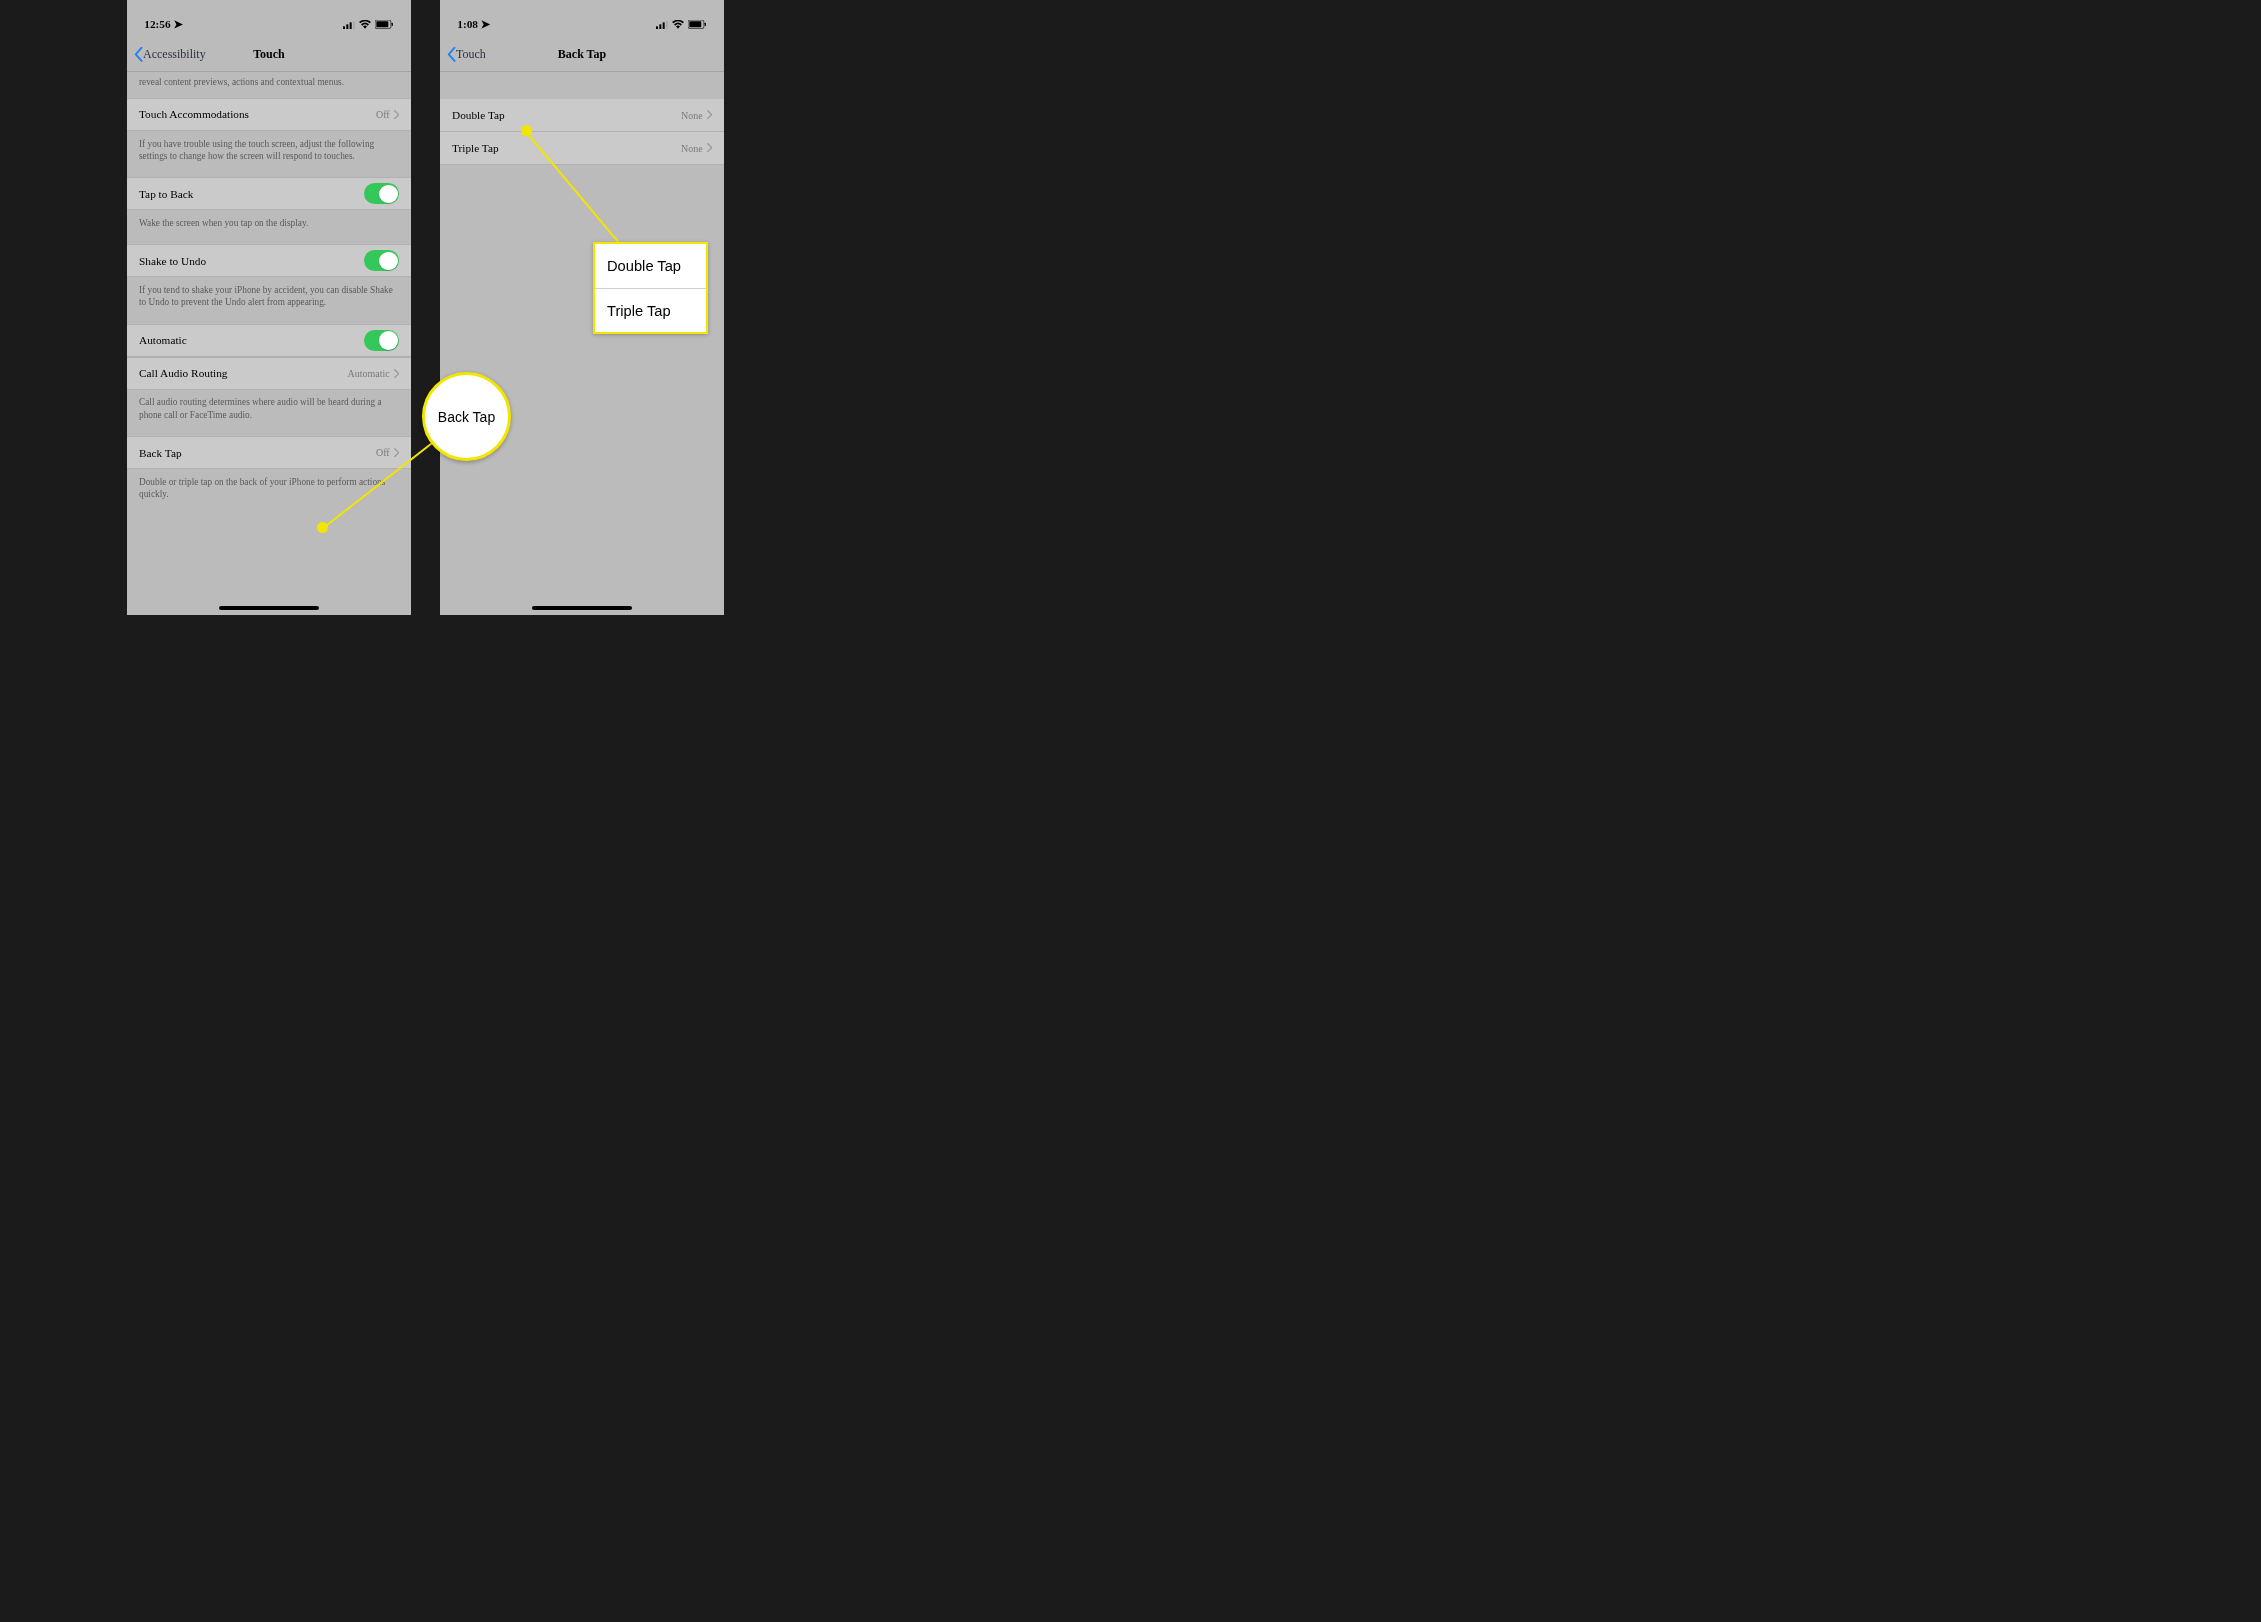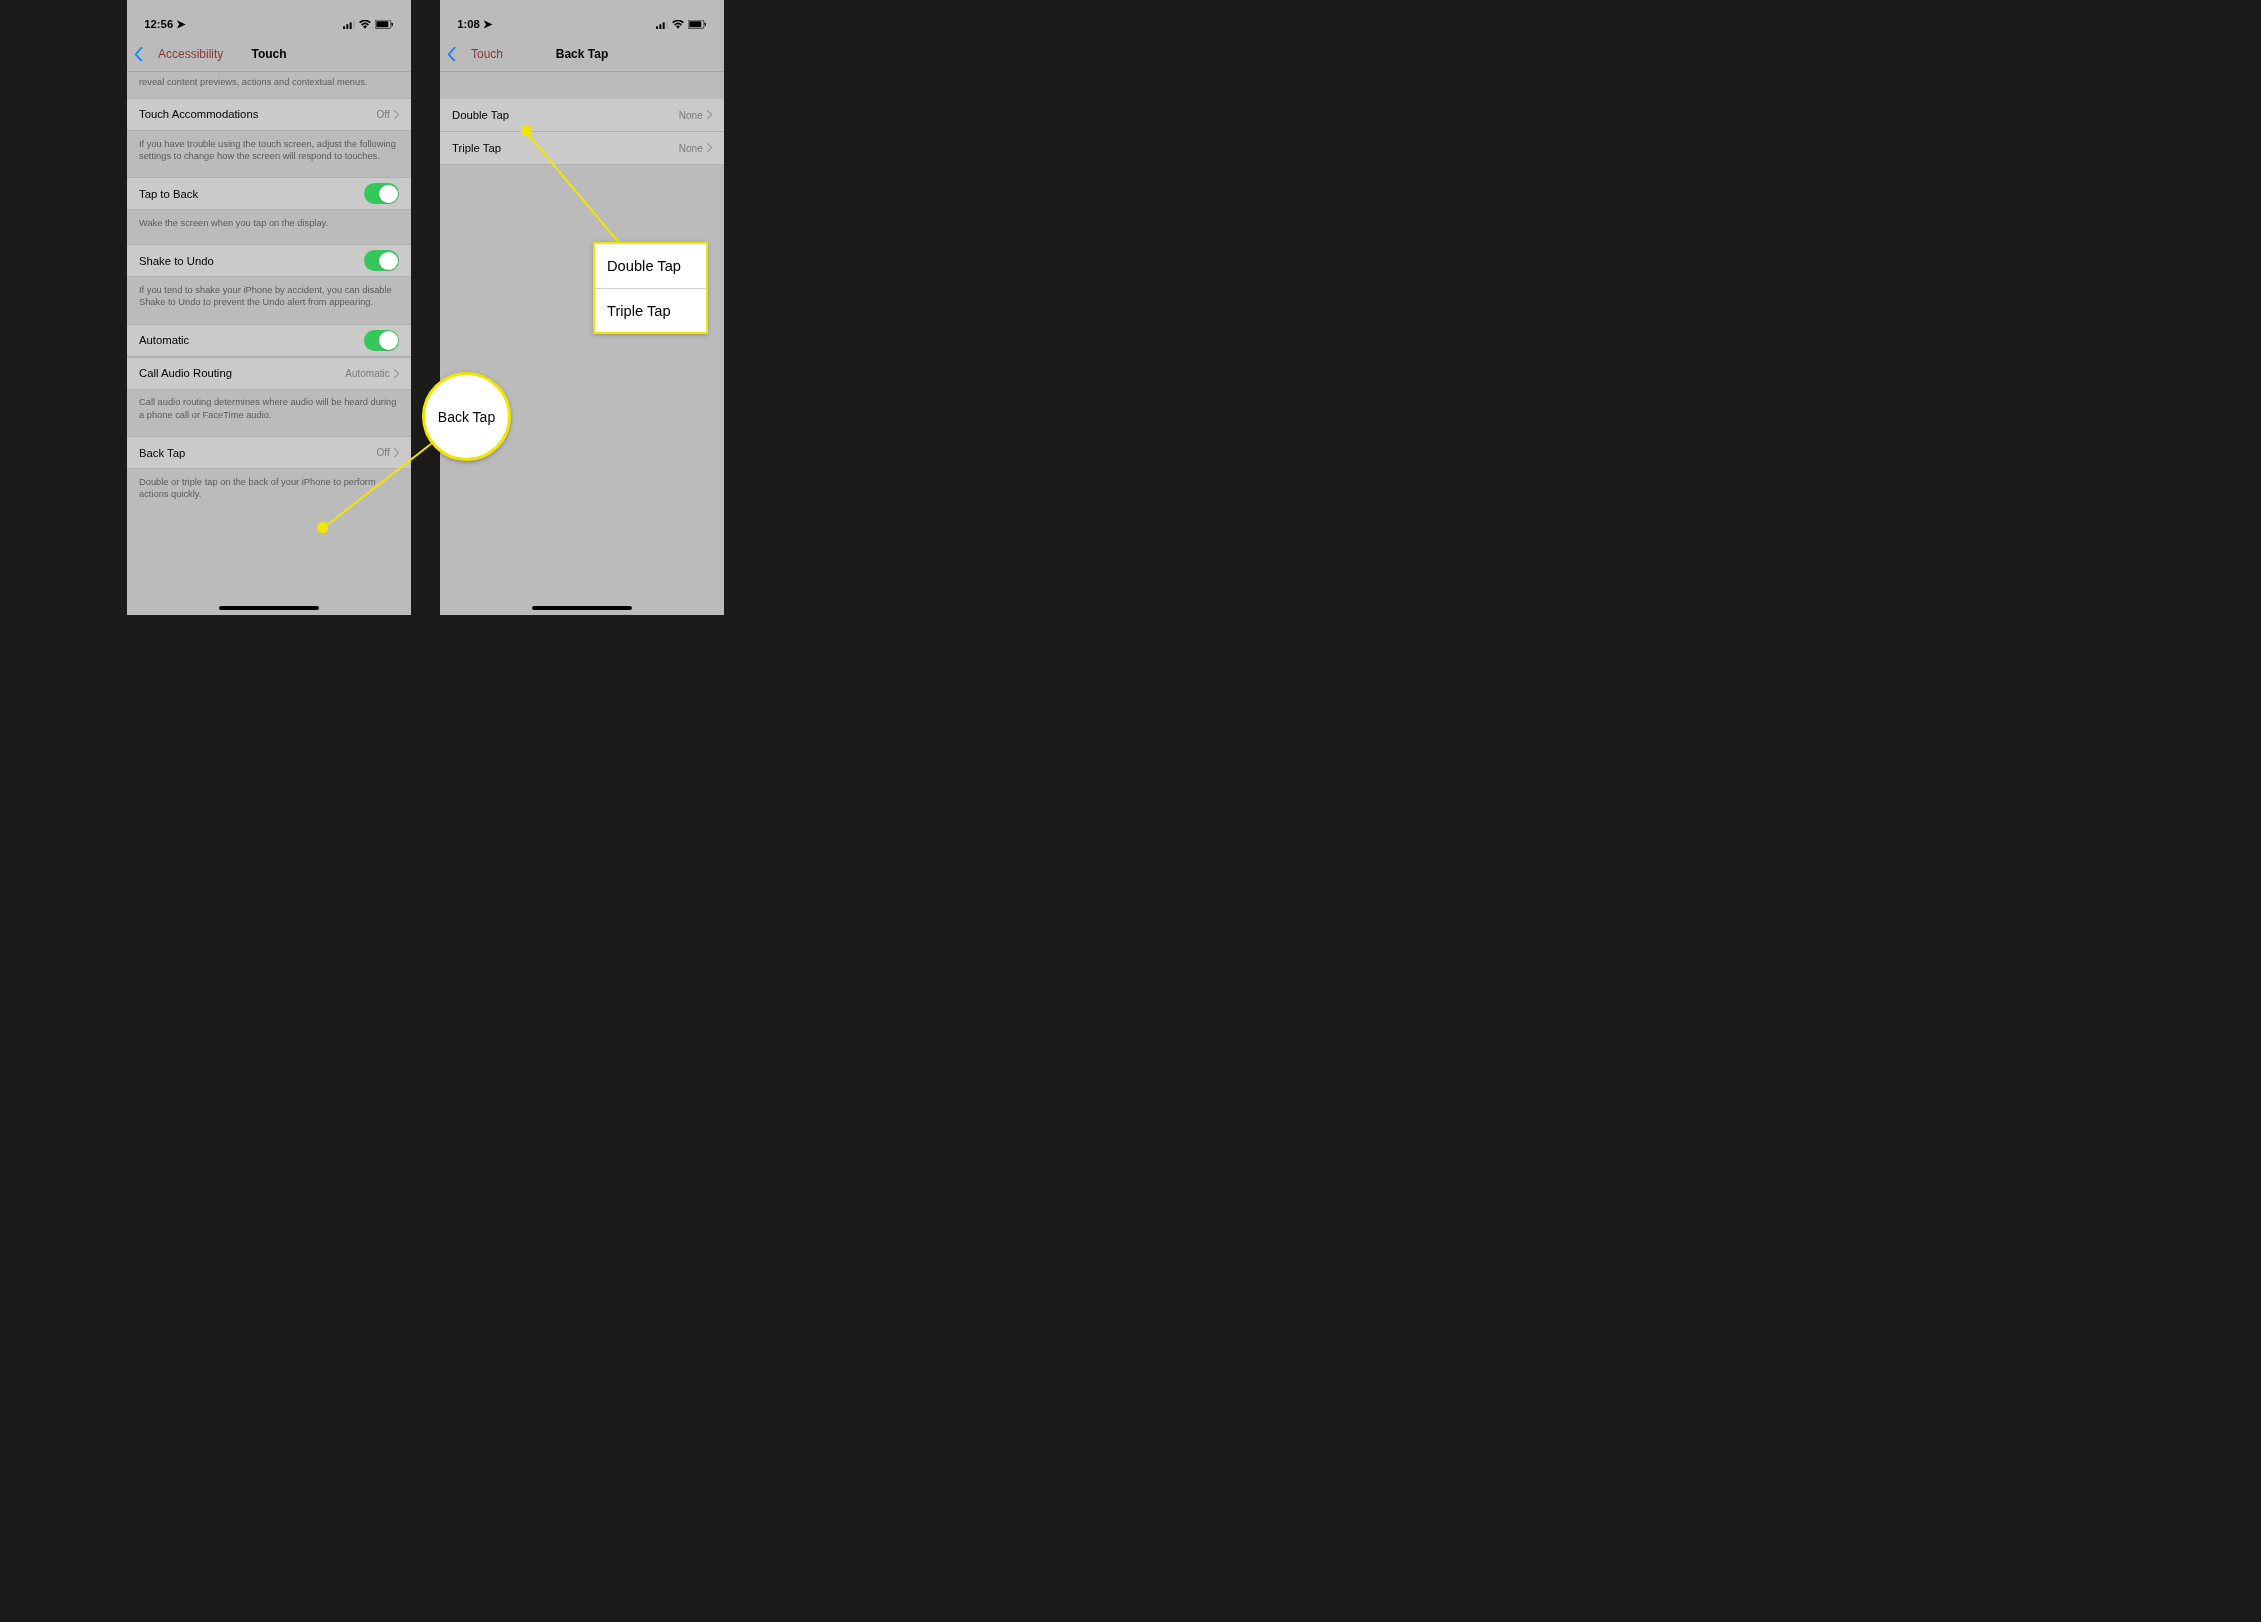--- a/index.html
+++ b/index.html
@@ -10,20 +10,21 @@
     height: 615px;
     position: relative;
     overflow: hidden;
   }
   .phone {
     position: absolute;
     width: 284px;
     height: 615px;
     background: #bbbbbb;
     overflow: hidden;
+    font-family: Liberation Serif, serif;
   }
   .phone-left { left: 127px; top: 0; }
   .phone-right { left: 440px; top: 0; }
 
   .status-bar {
     height: 37px;
     display: flex;
     align-items: center;
     justify-content: space-between;
     padding: 12px 17.3px 0 17.3px;
@@ -37,24 +38,24 @@
   .nav-bar {
     height: 35px;
     display: flex;
     align-items: center;
     position: relative;
     border-bottom: 0.7px solid rgba(0,0,0,0.12);
   }
   .nav-back {
     display: flex;
     align-items: flex-end;
-    color: #7f1d1d;
+    color: #0f172a;
     font-size: 12px;
     padding-left: 6.7px;
-    gap: 15px;
+    gap: 0;
     opacity: 0.85;
   }
   .nav-back svg { width: 9.3px; height: 14.7px; }
   .nav-title {
     position: absolute;
     left: 0; right: 0;
     text-align: center;
     font-size: 12px;
     font-weight: 600;
     color: #000;

